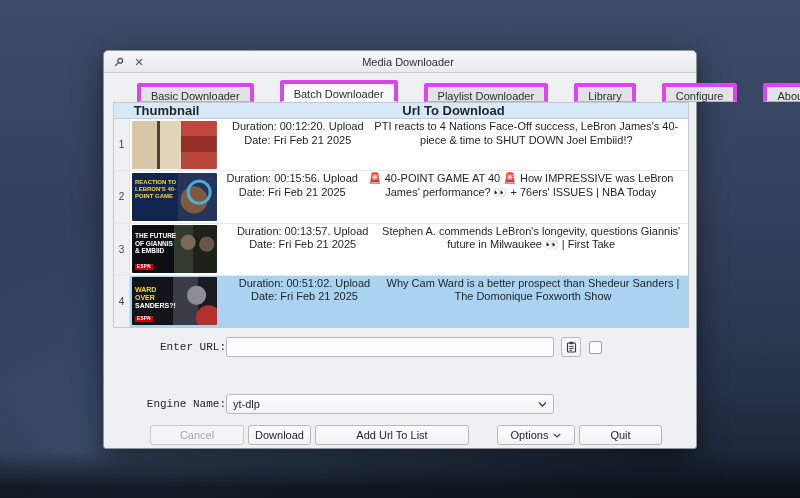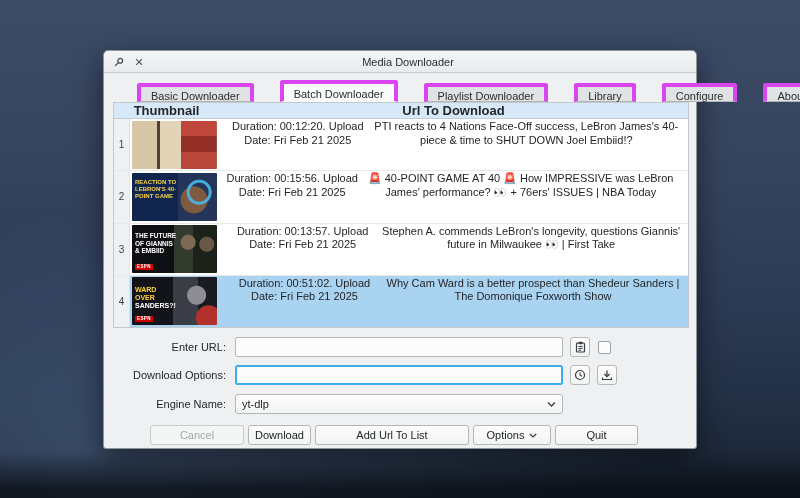--- a/index.html
+++ b/index.html
@@ -74,41 +74,41 @@
     linear-gradient(90deg,#131419 0 48%, #3a3d45 48% 78%, #191b20 78% 100%); }
   .tcap{ position:absolute; font-weight:bold; text-transform:uppercase; }
   .t2cap{ left:3px; top:6px; width:44px; color:#ffd23f; font-size:6px; line-height:7px; }
   .t3cap{ left:3px; top:7px; width:42px; color:#fff; font-size:6.5px; line-height:7.5px; }
   .t4cap{ left:3px; top:9px; width:40px; font-size:7px; line-height:8px; }
   .t4a{ color:#ffd23f; } .t4b{ color:#fff; }
   .espn{ position:absolute; left:3px; bottom:3px; background:#cc0000; color:#fff;
     font-size:4.5px; font-weight:bold; line-height:6px; padding:0 2px; letter-spacing:.4px; }
 
   .frow{ position:absolute; left:9px; display:flex; align-items:center; height:20px; }
-  .frow label{ width:113px; text-align:right; margin-right:9px; white-space:nowrap; }
+  .frow label{ width:113px; text-align:right; white-space:nowrap;font-family:Liberation Mono, monospace; }
   .frow-url{ top:286px; } .frow-opts{ top:314px; } .frow-eng{ top:343px; }
   .tinput{ width:328px; height:20px; background:#fcfcfc; border:1px solid #b6babd;
     border-radius:2px; padding:0 4px; font:inherit; color:#232629; outline:none; }
   .tinput.focused{ border-color:#3daee9; box-shadow:0 0 0 1px #3daee9 inset; }
   .icon-btn{ width:20px; height:20px; margin-left:7px; border:1px solid #b4b8bb; border-radius:3px;
     background:linear-gradient(180deg,#fdfdfd,#f2f3f3); display:flex; align-items:center;
     justify-content:center; cursor:pointer; padding:0; }
   .checkbox{ width:13px; height:13px; margin-left:8px; border:1px solid #9aa0a4;
     border-radius:2px; background:#fcfcfc; cursor:pointer; }
   .combo{ width:328px; height:20px; border:1px solid #b4b8bb; border-radius:3px;
     background:linear-gradient(180deg,#fdfdfd,#f2f3f3); display:flex; align-items:center;
     padding:0 6px; cursor:pointer; }
   .combo .chev{ margin-left:auto; display:flex; }
 
   .btnrow{ position:absolute; left:46px; top:374px; display:flex; gap:4px; }
   .btn{ height:20px; border:1px solid #b4b8bb; border-radius:3px; color:#232629;
     background:linear-gradient(180deg,#fdfdfd,#f2f3f3); font:inherit; cursor:pointer;
     display:flex; align-items:center; justify-content:center; gap:5px; }
   .btn.disabled{ color:#a4a8ab; background:#f4f5f5; border-color:#c8cbcd; cursor:default; }
-  .w-cancel{ width:94px; } .w-dl{ width:63px; } .w-add{ width:154px; } .w-opt{ width:78px; } .w-quit{ width:83px; }
+  .w-cancel{ width:94px; } .w-dl{ width:63px; } .w-add{ width:154px; } .w-opt{ width:78px;margin-left:24px; } .w-quit{ width:83px; }
 
   svg{ display:block; }
 </style>
 </head>
 <body>
 
 <div class="desktop">
   <div class="window">
 
     <div class="titlebar">
@@ -198,37 +198,20 @@
             <rect x="1.5" y="2" width="8" height="9" rx="1" fill="none" stroke="#3a3e42" stroke-width="1.2"></rect>
             <rect x="3.5" y="0.8" width="4" height="2.4" rx="0.6" fill="#3a3e42"></rect>
             <line x1="3.4" y1="5.4" x2="7.6" y2="5.4" stroke="#3a3e42" stroke-width="1"></line>
             <line x1="3.4" y1="7.4" x2="7.6" y2="7.4" stroke="#3a3e42" stroke-width="1"></line>
             <line x1="3.4" y1="9.2" x2="6" y2="9.2" stroke="#3a3e42" stroke-width="1"></line>
           </svg>
       </button>
       <span class="checkbox"></span>
     </div>
 
-    <div class="frow frow-opts">
-      <label>Download Options:</label>
-      <input class="tinput focused" value="" style="">
-      <button class="icon-btn">
-        <svg width="12" height="12" viewBox="0 0 12 12">
-            <circle cx="6" cy="6" r="4.5" fill="none" stroke="#3a3e42" stroke-width="1.2"></circle>
-            <polyline points="6,3.4 6,6 8,7.2" fill="none" stroke="#3a3e42" stroke-width="1.1"></polyline>
-          </svg>
-      </button>
-      <button class="icon-btn">
-        <svg width="12" height="12" viewBox="0 0 12 12">
-            <line x1="6" y1="1.5" x2="6" y2="7" stroke="#3a3e42" stroke-width="1.3"></line>
-            <polyline points="3.4,5 6,7.6 8.6,5" fill="none" stroke="#3a3e42" stroke-width="1.3"></polyline>
-            <polyline points="1.5,8.5 1.5,10.5 10.5,10.5 10.5,8.5" fill="none" stroke="#3a3e42" stroke-width="1.2"></polyline>
-          </svg>
-      </button>
-    </div>
 
     <div class="frow frow-eng">
       <label>Engine Name:</label>
       <div class="combo">
         <span>yt-dlp</span>
         <span class="chev">
           <svg width="9" height="6" viewBox="0 0 9 6">
               <polyline points="1,1.5 4.5,5 8,1.5" fill="none" stroke="#3a3e42" stroke-width="1.3"></polyline>
             </svg>
         </span>

